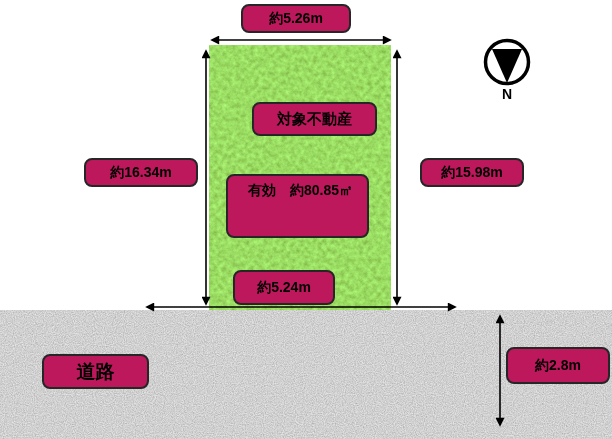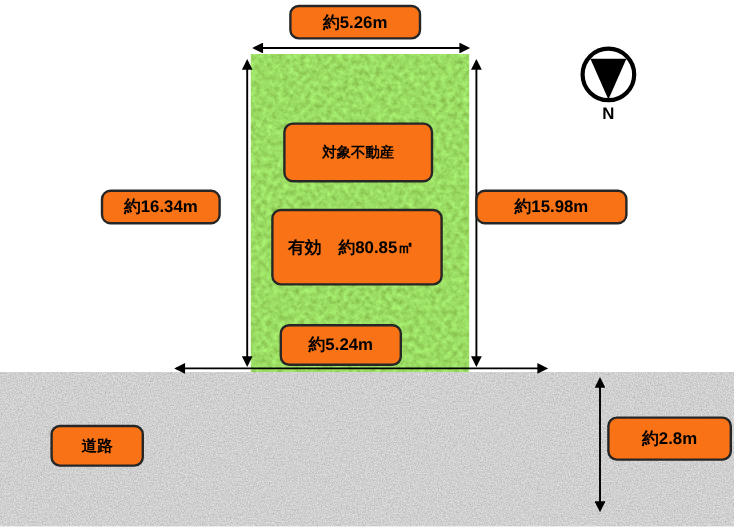--- a/index.html
+++ b/index.html
@@ -7,33 +7,33 @@
     position:relative; width:612px; height:439px; background:#ffffff;
     font-family:"Liberation Sans","DejaVu Sans",sans-serif; overflow:hidden;
   }
   .texture-layer { position:absolute; z-index:1; }
   .texture-layer svg { display:block; width:100%; height:100%; }
   .plot  { left:209px; top:45px;  width:182px; height:265px; }
   .road  { left:0;     top:310px; width:612px; height:129px; }
   .arrows { position:absolute; left:0; top:0; width:612px; height:439px; z-index:2; pointer-events:none; }
   .label {
     position:absolute; z-index:3; box-sizing:border-box;
-    background:#f97316; border:2px solid #262626; border-radius:8px;
+    background:#be185d; border:2px solid #262626; border-radius:8px;
     display:flex; align-items:center; justify-content:center;
     font-weight:bold; color:#000000; font-size:14px; white-space:nowrap;
   }
   .lbl-top    { left:241px; top:4px;   width:110px; height:29px; }
-  .lbl-left   { left:84px;  top:158px; width:100px; height:29px; }
-  .lbl-right  { left:396px; top:158px; width:127px; height:29px; }
-  .lbl-prop   { left:236px; top:102px; width:125px; height:50px; font-size:12px; }
+  .lbl-left   { left:84px;  top:158px; width:114px; height:29px; }
+  .lbl-right  { left:420px; top:158px; width:104px; height:29px; }
+  .lbl-prop   { left:252px; top:102px; width:125px; height:34px; font-size:15px; }
   .lbl-area   { left:226px; top:174px; width:143px; height:64px;
-                flex-direction:column; align-items:flex-start; justify-content:center;
+                flex-direction:row; align-items:flex-start; justify-content:center;
                 padding:4px 6px 4px 12px; line-height:1.45; }
   .lbl-bottom { left:233px; top:270px; width:102px; height:35px; }
-  .lbl-road   { left:42px;  top:354px; width:78px;  height:35px; font-size:13px; }
+  .lbl-road   { left:42px;  top:354px; width:107px;  height:35px; font-size:19px; }
   .lbl-roadw  { left:506px; top:347px; width:104px;  height:37px; }
   .compass { position:absolute; left:481px; top:36px; width:52px; height:52px; z-index:2; }
   .compass-n {
     position:absolute; left:491px; top:86px; width:32px; z-index:2;
     text-align:center; font-weight:bold; font-size:14px; color:#000;
   }
 </style>
 </head>
 <body>
 

